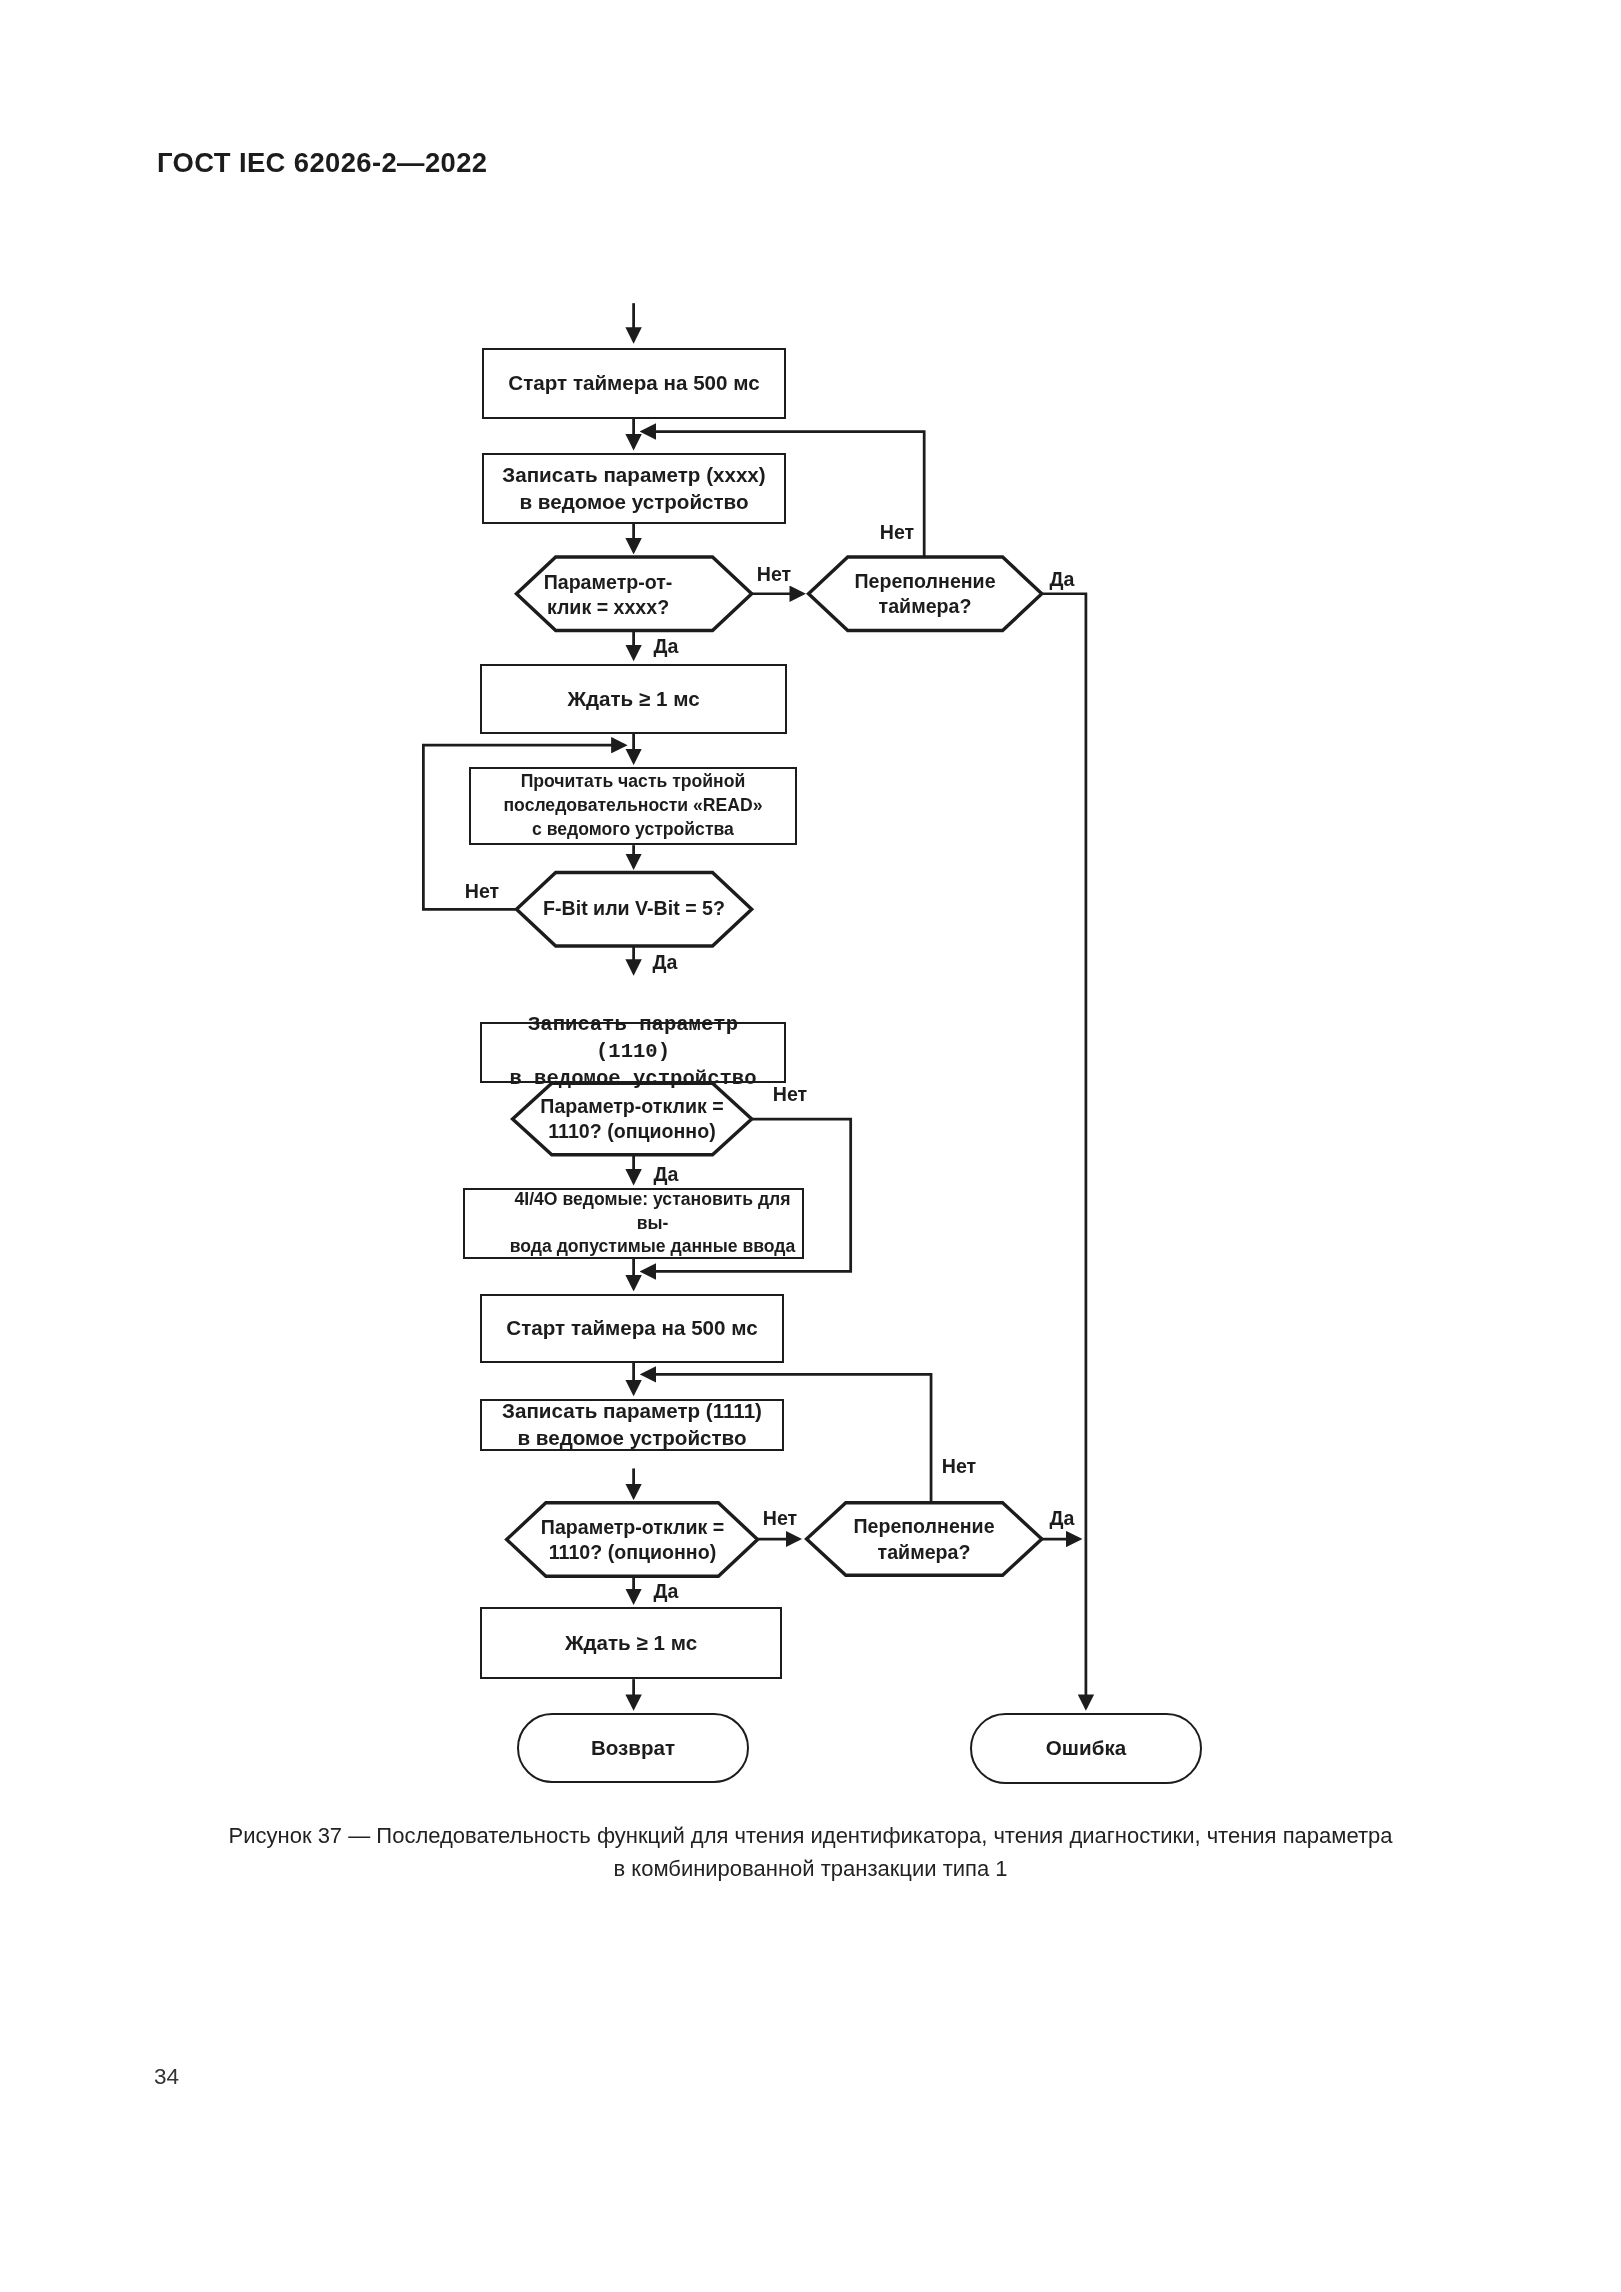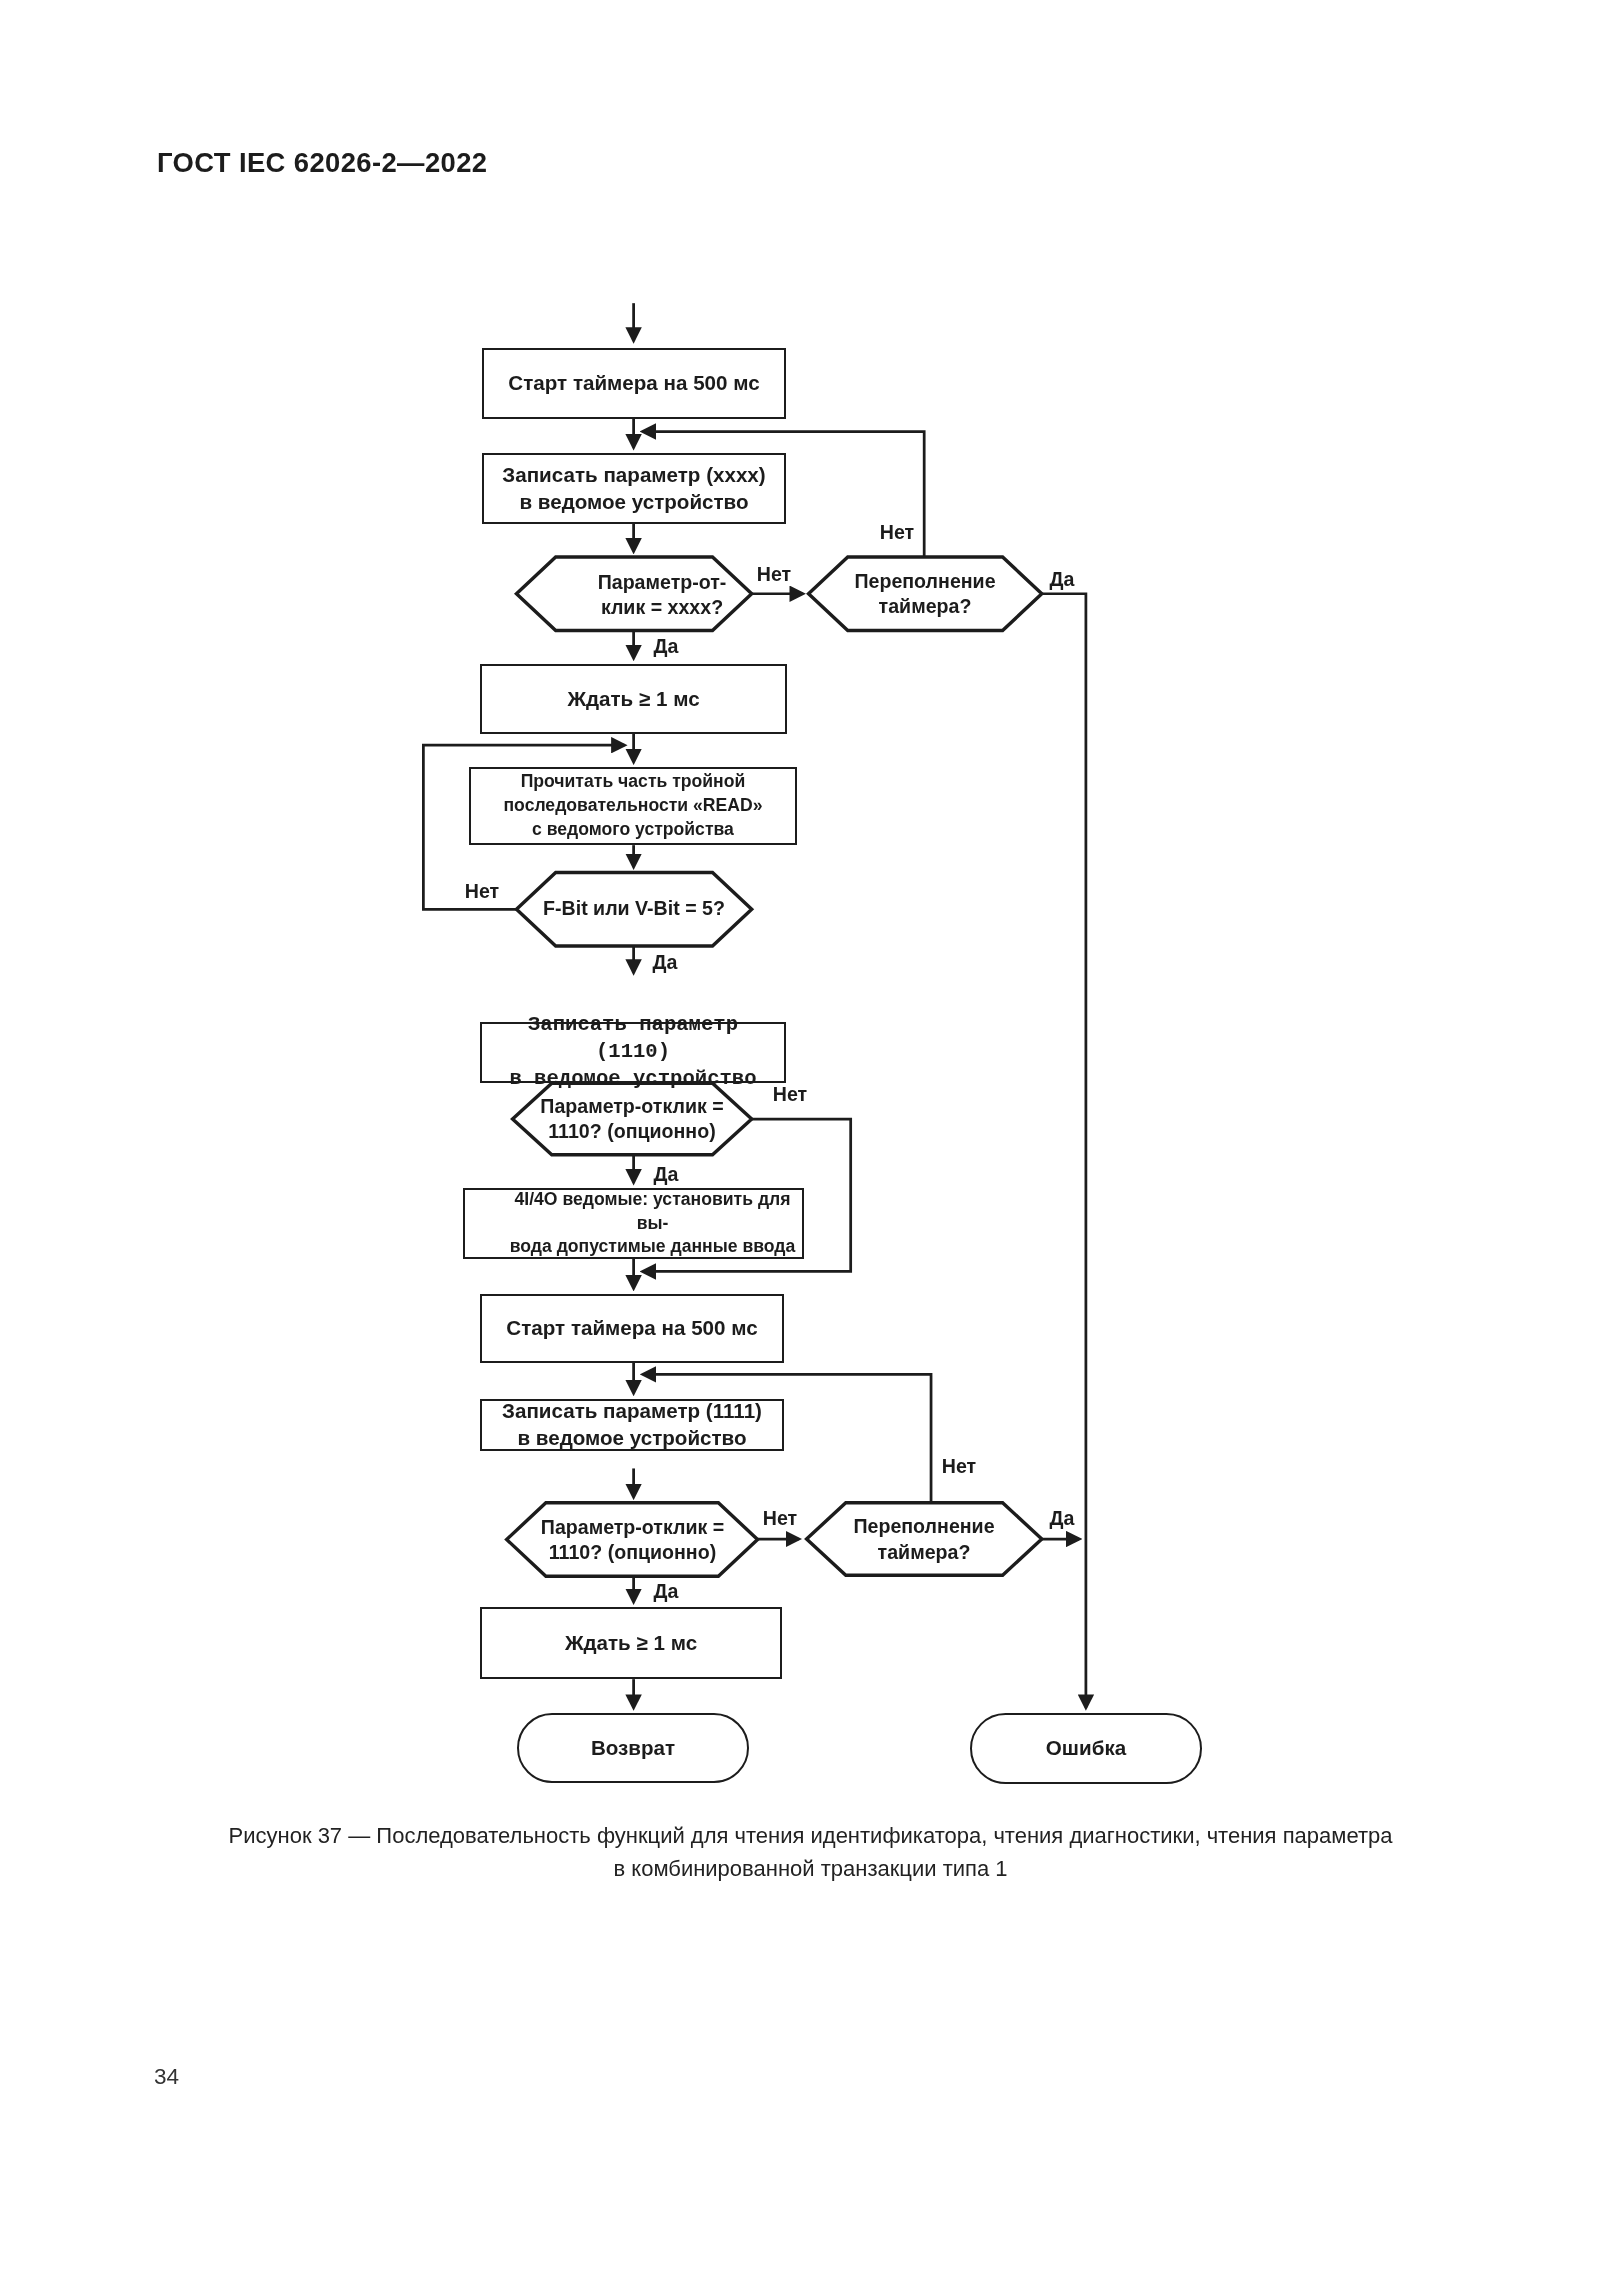--- a/index.html
+++ b/index.html
@@ -81,21 +81,21 @@
     </g>
   </svg>
 
   <div class="node rect" style="left:482px;top:348px;width:304px;height:71px;">
     <span>Старт таймера на 500 мс</span>
   </div>
   <div class="node rect" style="left:482px;top:453px;width:304px;height:71px;">
     <span>Записать параметр (хххх)
 в ведомое устройство</span>
   </div>
-  <div class="node hex" style="left:554px;top:557px;width:216px;height:76px;">
+  <div class="node hex" style="left:500px;top:557px;width:216px;height:76px;">
     <span>Параметр-от-
 клик = хххх?</span>
   </div>
   <div class="node hex" style="left:818px;top:557px;width:214px;height:74px;">
     <span>Переполнение
 таймера?</span>
   </div>
   <div class="node rect" style="left:480px;top:664px;width:307px;height:70px;">
     <span>Ждать ≥ 1 мс</span>
   </div>

